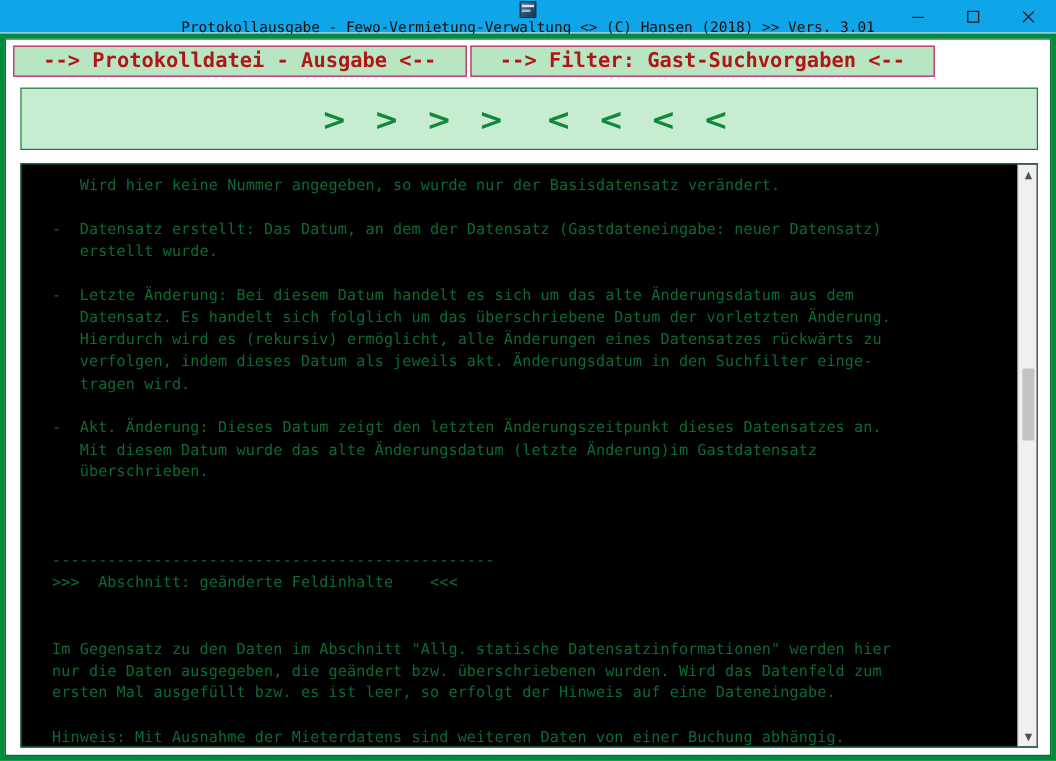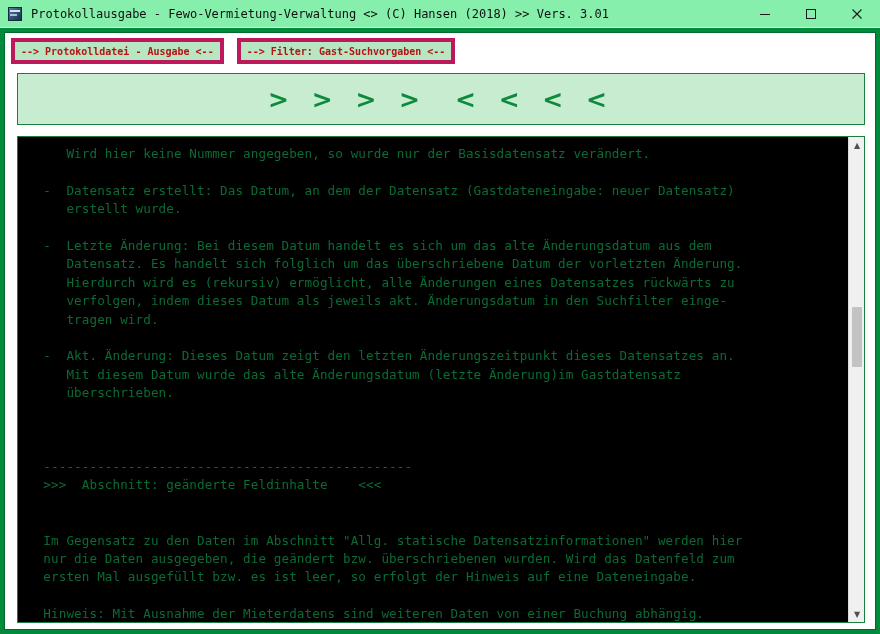--- a/index.html
+++ b/index.html
@@ -9,25 +9,26 @@
     overflow: hidden;
     font-family: "DejaVu Sans Mono", monospace;
   }
   body {
     background: #ffffff;
   }
 
   
   #titlebar {
     height: 28px;
-    background: #86efac;
+    background: #0ea5e9;
     display: flex;
     align-items: center;
     border-bottom: 1px solid #e6e6e6;
     position: relative;
+    flex-direction: column;
   }
   #app-icon {
     width: 16px; height: 16px;
     margin-left: 8px; margin-right: 7px;
     flex: 0 0 auto;
     position: relative;
   }
   #app-icon .ico-bg {
     position: absolute; left: 0; top: 1px;
     width: 14px; height: 14px;
@@ -86,36 +87,36 @@
     position: absolute;
     left: 6px; top: 5px;
     height: 26px;
     display: flex;
     gap: 0px;
   }
   .tab {
     height: 26px;
     display: flex; align-items: center; justify-content: center;
     font-family: "DejaVu Sans Mono", monospace;
-    font-size: 10px;
+    font-size: 17px;
     font-weight: bold;
-    border: 4px solid #be185d;
+    border: 1px solid #be185d;
     white-space: nowrap;
-    padding: 0 6px;
+    padding: 0 24px;
     cursor: default;
   }
   .tab.inactive {
     background: #b8e6c2;
     color: #b11515;
   }
   .tab.active {
     background: #1414cf;
     color: #ffffff;
   }
-  .tab + .tab { margin-left: 13px; }
+  .tab + .tab { margin-left: 3px; }
 
   
   #banner {
     position: absolute;
     left: 12px; top: 40px;
     width: 848px; height: 52px;
     background: #c8ecd0;
     border: 1px solid #1a7f3e;
     display: flex; align-items: center; justify-content: center;
     gap: 0px;

